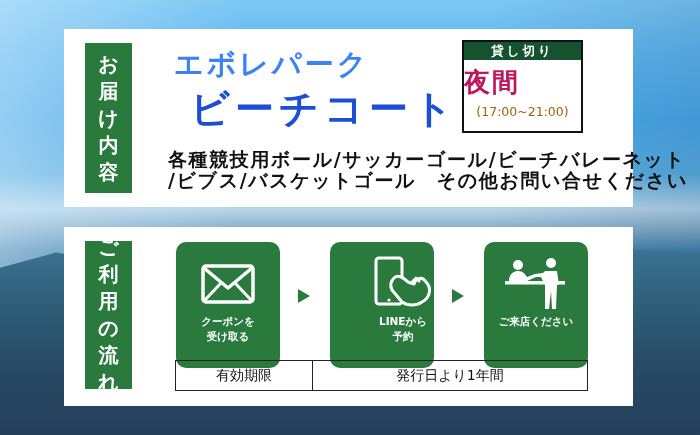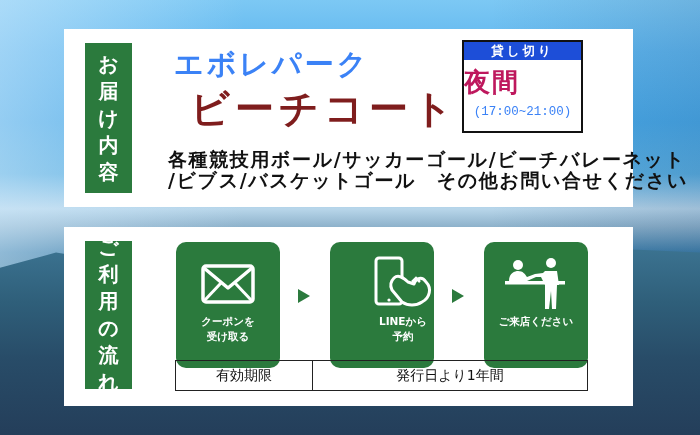--- a/index.html
+++ b/index.html
@@ -37,43 +37,43 @@
   .card-1 .vlabel { top: 14px; height: 150px; }
   .card-2 .vlabel { top: 14px; height: 148px; }
   .vlabel span { display: block; }
 
   .title-1 {
     position: absolute; left: 110px; top: 16px; width: 300px; text-align: left;
     font-size: 29px; font-weight: bold; color: #3b82f6; letter-spacing: 3px;
   }
   .title-2 {
     position: absolute; left: 100px; top: 53px; width: 320px; text-align: center;
-    font-size: 39px; font-weight: bold; color: #7f1d1d; letter-spacing: 5px;
+    font-size: 39px; font-weight: bold; color: #1d4ed8; letter-spacing: 5px;
   }
   .desc {
     position: absolute; left: 104px; top: 120px; width: 430px;
     font-size: 19px; line-height: 21px; color: #111; letter-spacing: 1.6px;
     font-weight: bold;
   }
   .desc div { white-space: nowrap; }
 
   .badge {
     position: absolute; left: 398px; top: 11px; width: 121px; height: 93px;
     border: 2px solid #111; background: #fff;
   }
   .badge-head {
-    height: 18px; background: #1d4ed8; color: #fff; text-align: center;
+    height: 18px; background: #14532d; color: #fff; text-align: center;
     font-size: 12.5px; line-height: 18px; letter-spacing: 3px; font-weight: bold;
   }
   .badge-main {
     text-align: left; font-size: 26px; line-height: 44px; font-weight: bold; color: #be185d;
     letter-spacing: 2px;
   }
   .badge-time {
-    text-align: center; font-size: 12.5px; line-height: 16px; color: #3b82f6; font-family: Liberation Mono, monospace;
+    text-align: center; font-size: 12.5px; line-height: 16px; color: #a16207;
   }
 
   .step {
     position: absolute; top: 15px; width: 104px; height: 126px;
     background: #2b7a3d; border-radius: 10px; color: #fff;
     display: flex; flex-direction: column; align-items: center;
   }
   .step-1 { left: 112px; }
   .step-2 { left: 266px; padding-left: 42px; }
   .step-3 { left: 420px; }

